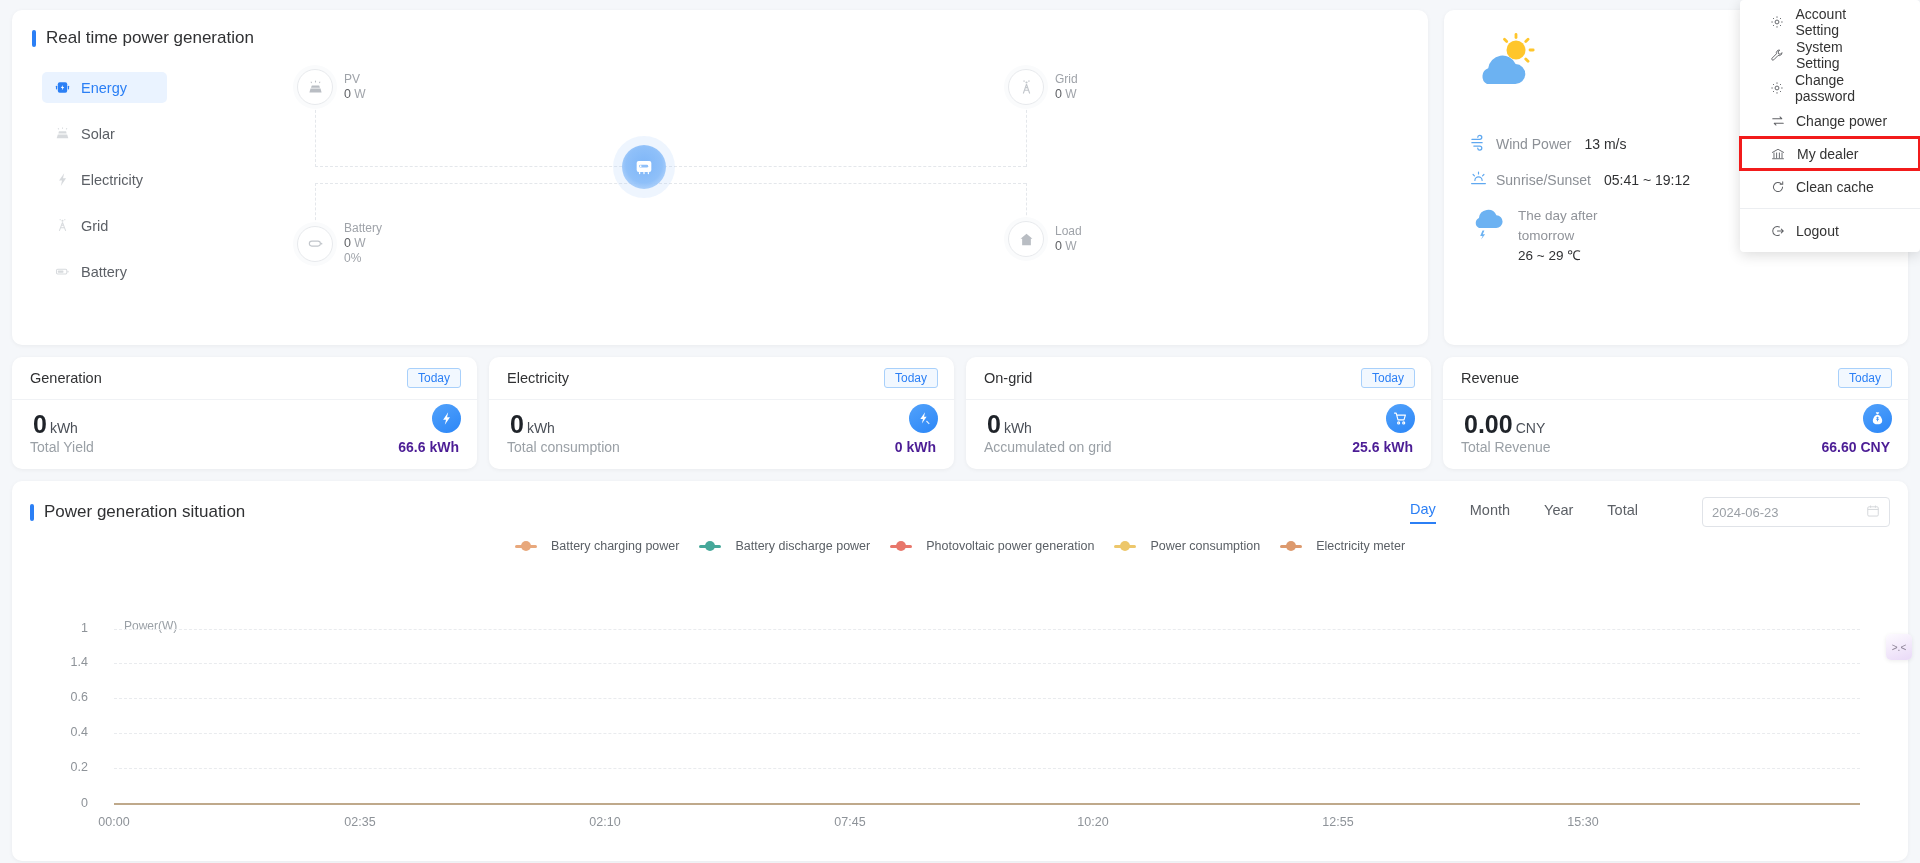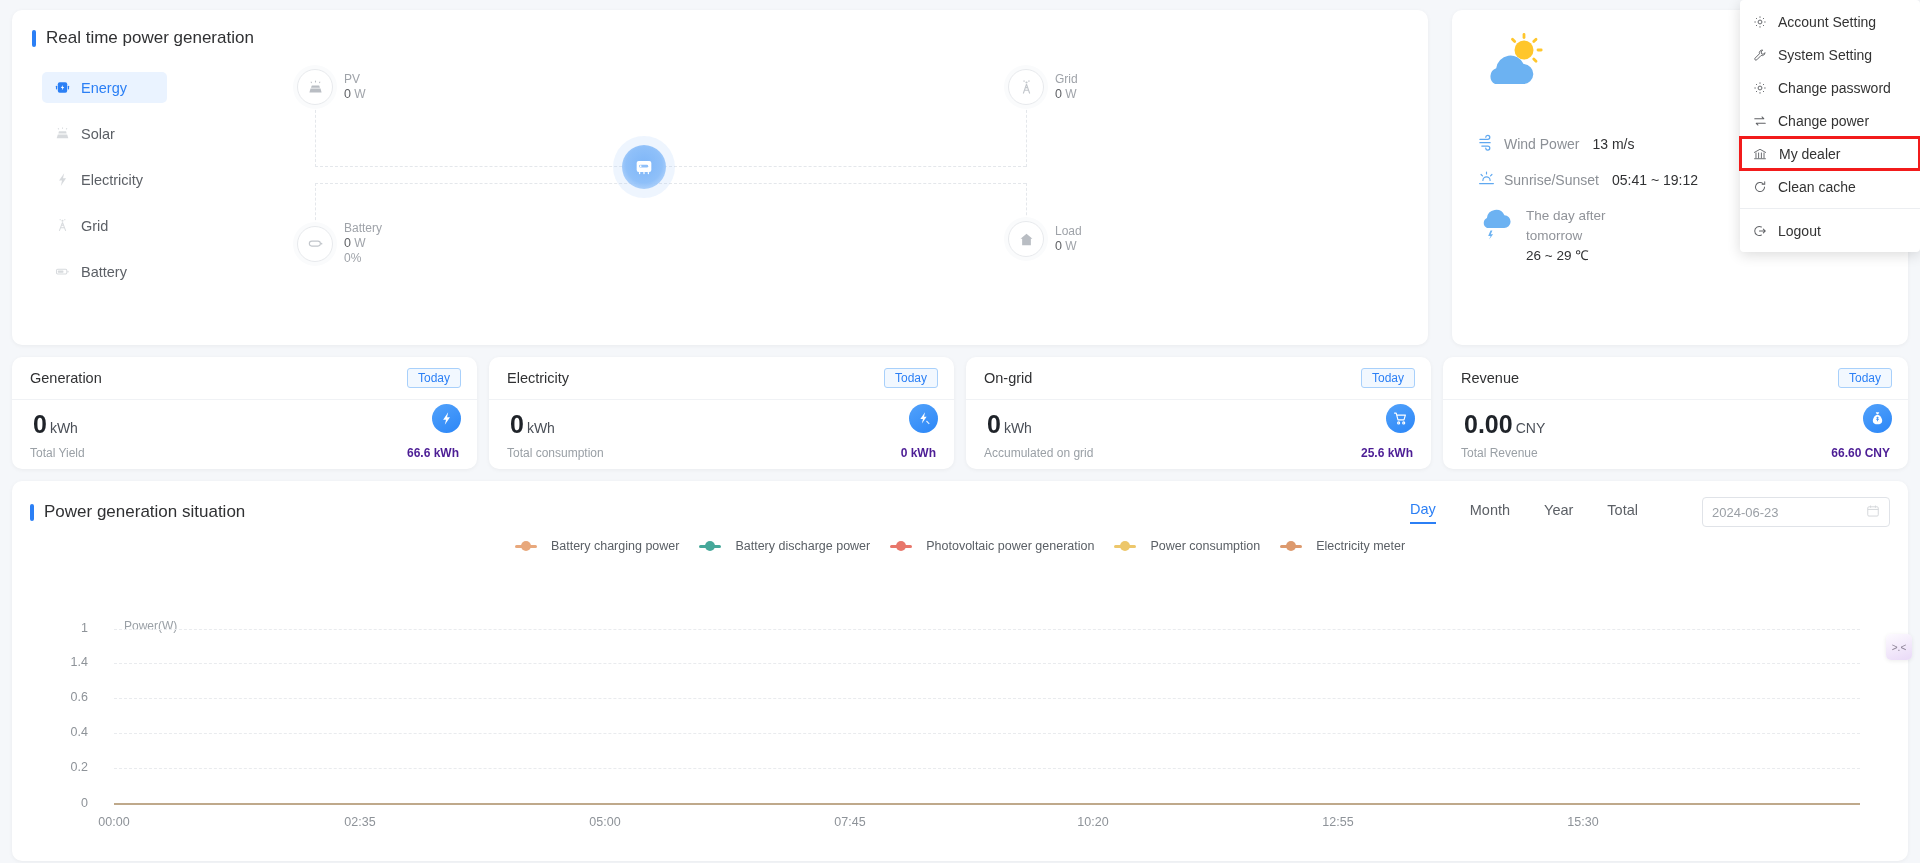--- a/index.html
+++ b/index.html
@@ -13,21 +13,21 @@
   .page { position: relative; width: 1920px; height: 863px; padding: 10px 12px; }
 
   
   .card {
     background: #fff;
     border-radius: 10px;
     box-shadow: 0 1px 4px rgba(0,0,0,.05);
   }
 
   
-  .top-row { display: flex; gap: 24px; height: 335px; }
+  .top-row { display: flex; gap: 16px; height: 335px; }
   .flow-card { flex: 0 0 1416px; position: relative; padding: 18px 20px; }
   .weather-card { flex: 1; position: relative; padding: 22px 26px; }
 
   .sec-title { display: flex; align-items: center; gap: 10px; font-size: 17px; color: #303133; }
   .sec-bar { width: 4px; height: 17px; background: #2b7ff5; border-radius: 2px; display:inline-block; }
 
   
   .flow-menu { position: absolute; left: 30px; top: 62px; width: 125px; }
   .menu-item {
     display: flex; align-items: center; gap: 11px;
@@ -88,21 +88,21 @@
     height: 43px; padding: 0 16px 0 18px; border-bottom: 1px solid #f0f2f5;
     font-size: 14.5px; color: #303133;
   }
   .pill {
     font-size: 12px; color: #2b7ff5; border: 1px solid #a8d0fb;
     background: #f2f8ff; border-radius: 3px; padding: 2px 10px; cursor: pointer;
   }
   .stat-bd { flex: 1; padding: 10px 18px 0 18px; position: relative; }
   .big { font-size: 25px; color: #1f2329; font-weight: 600; }
   .big span { font-size: 14px; font-weight: 400; color: #4a4f57; margin-left: 3px; }
-  .stat-ft { display: flex; justify-content: space-between; align-items: flex-start; margin-top: 7px; font-size: 12px; }
+  .stat-ft { display: flex; justify-content: space-between; align-items: flex-start; font-size: 14px; }
   .stat-ft .lbl { color: #9aa0a6; }
   .stat-ft .v { color: #4c1d95; font-weight: 600; }
   .stat-ico {
     position: absolute; right: 16px; top: 4px;
     width: 29px; height: 29px; border-radius: 50%;
     background: linear-gradient(150deg,#52a2fb,#2b86f7);
     display: flex; align-items: center; justify-content: center;
   }
 
   
@@ -135,21 +135,21 @@
   .xtick { position: absolute; font-size: 12.5px; color: #8e9399; transform: translateX(-50%); }
 
   
   .dd {
     position: absolute; right: 0px; top: 0px; width: 180px;
     background: #fff; border-radius: 4px;
     box-shadow: 0 3px 14px rgba(0,0,0,.14); padding: 5px 0; z-index: 40;
   }
   .dd-item {
     display: flex; align-items: center; gap: 11px;
-    height: 33px; padding: 0 12px; font-size: 14px; color: #333; cursor: pointer;
+    height: 33px; padding: 0 30px; font-size: 14px; color: #333; cursor: pointer;
   }
   .dd-item.hl { outline: 3px solid #f21b1b; outline-offset: -2px; gap: 12px; }
   .dd-sep { height: 1px; background: #eceef1; margin: 5px 0; }
   .dd-ico { width: 15px; height: 15px; display:inline-flex; align-items:center; justify-content:center; color:#606266; }
 
   .corner-widget {
     position: absolute; right: 8px; top: 634px;
     width: 26px; height: 26px; border-radius: 5px;
     background: linear-gradient(160deg,#fdfbff,#e9d9f7);
     display:flex; align-items:center; justify-content:center;
@@ -518,21 +518,21 @@
         <div class="gl"></div>
       </div>
       <div class="grid-row" style="top:215px">
         <span class="tick">0</span>
       </div>
 
       <div class="axis-line" style="top:214px"></div>
 
       <span class="xtick" style="left:84px;  top:226px">00:00</span>
       <span class="xtick" style="left:330px; top:226px">02:35</span>
-      <span class="xtick" style="left:575px; top:226px">05:00</span>
+      <span class="xtick" style="left:575px; top:226px">02:10</span>
       <span class="xtick" style="left:820px; top:226px">07:45</span>
       <span class="xtick" style="left:1063px;top:226px">10:20</span>
       <span class="xtick" style="left:1308px;top:226px">12:55</span>
       <span class="xtick" style="left:1553px;top:226px">15:30</span>
     </div>
   </div>
 
   <div class="dd">
     <div class="dd-item">
       <span class="dd-ico">

